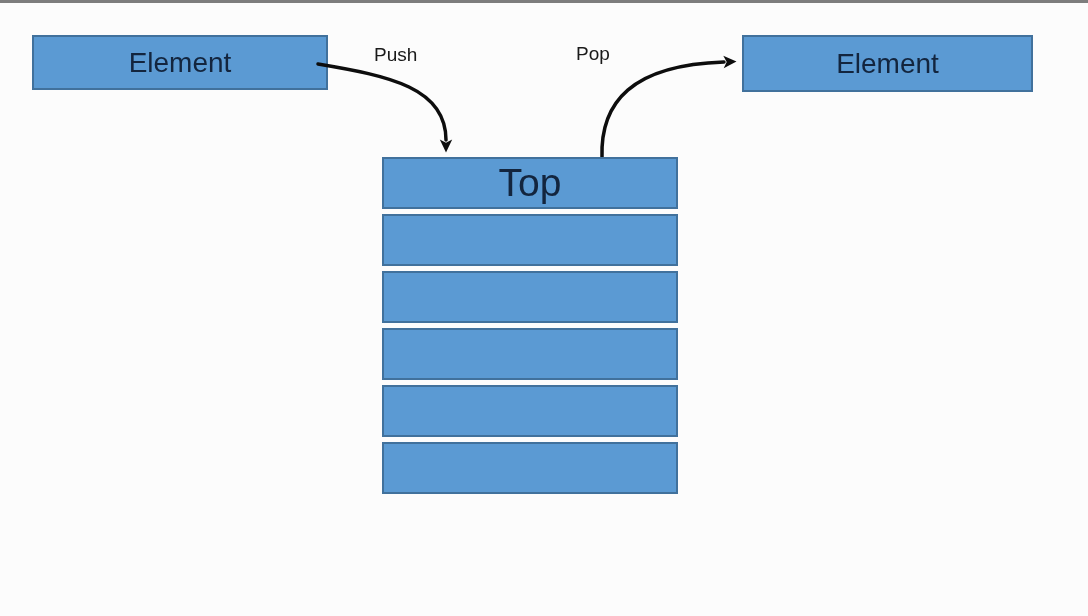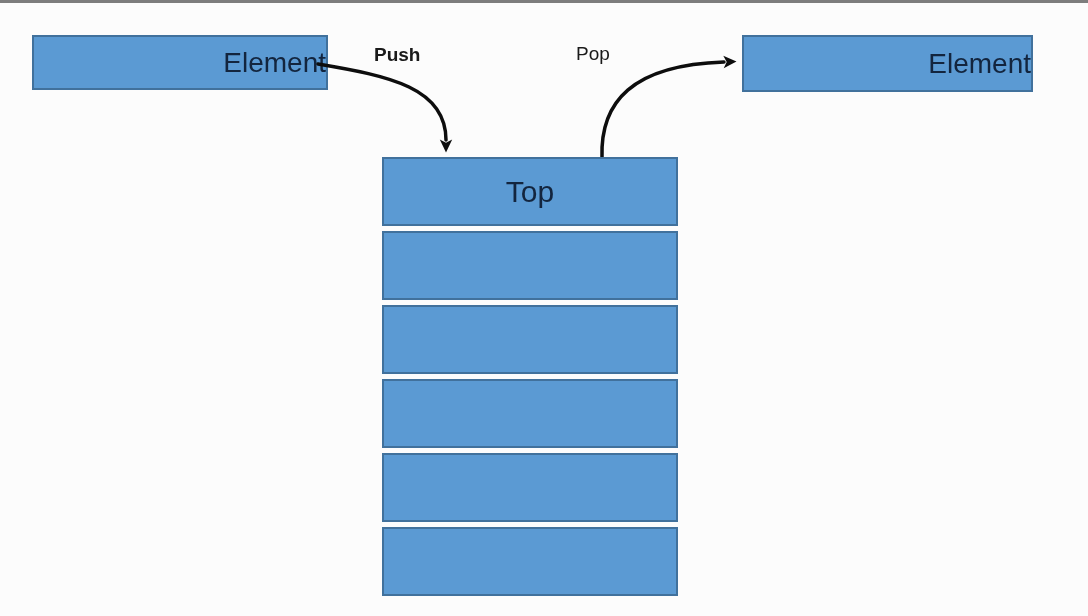--- a/index.html
+++ b/index.html
@@ -26,51 +26,51 @@
     left: 0; top: 0;
     width: 100%; height: 3px;
     background: var(--topbar);
   }
   .box {
     position: absolute;
     background: var(--box_fill);
     border: 2px solid var(--box_border);
     display: flex;
     align-items: center;
-    justify-content: flex-end;
+    justify-content: center;
     color: var(--text);
     font-size: 28px;
   }
   .element-left  { left: 32px;  top: 35px; width: 296px; height: 55px; }
   .element-right { left: 742px; top: 35px; width: 291px; height: 57px; }
   .stack {
     position: absolute;
     left: 382px; top: 157px;
     width: 296px;
     display: flex;
     flex-direction: column;
     gap: 5px;
   }
   .cell {
     width: 100%;
-    height: 69px;
+    height: 52px;
     background: var(--box_fill);
     border: 2px solid var(--box_border);
     display: flex;
     align-items: center;
     justify-content: center;
     color: var(--text);
-    font-size: 30px;
+    font-size: 39px;
   }
   .arrow-label {
     position: absolute;
     color: var(--label_text);
     font-size: 19px;
   }
-  .push-label { left: 374px; top: 44px; font-weight: bold; }
+  .push-label { left: 374px; top: 44px; }
   .pop-label  { left: 576px; top: 43px; }
   .arrows {
     position: absolute;
     left: 0; top: 0;
     width: 1088px; height: 616px;
     pointer-events: none;
   }
   .arrows path.flow {
     fill: none;
     stroke: var(--arrow);

